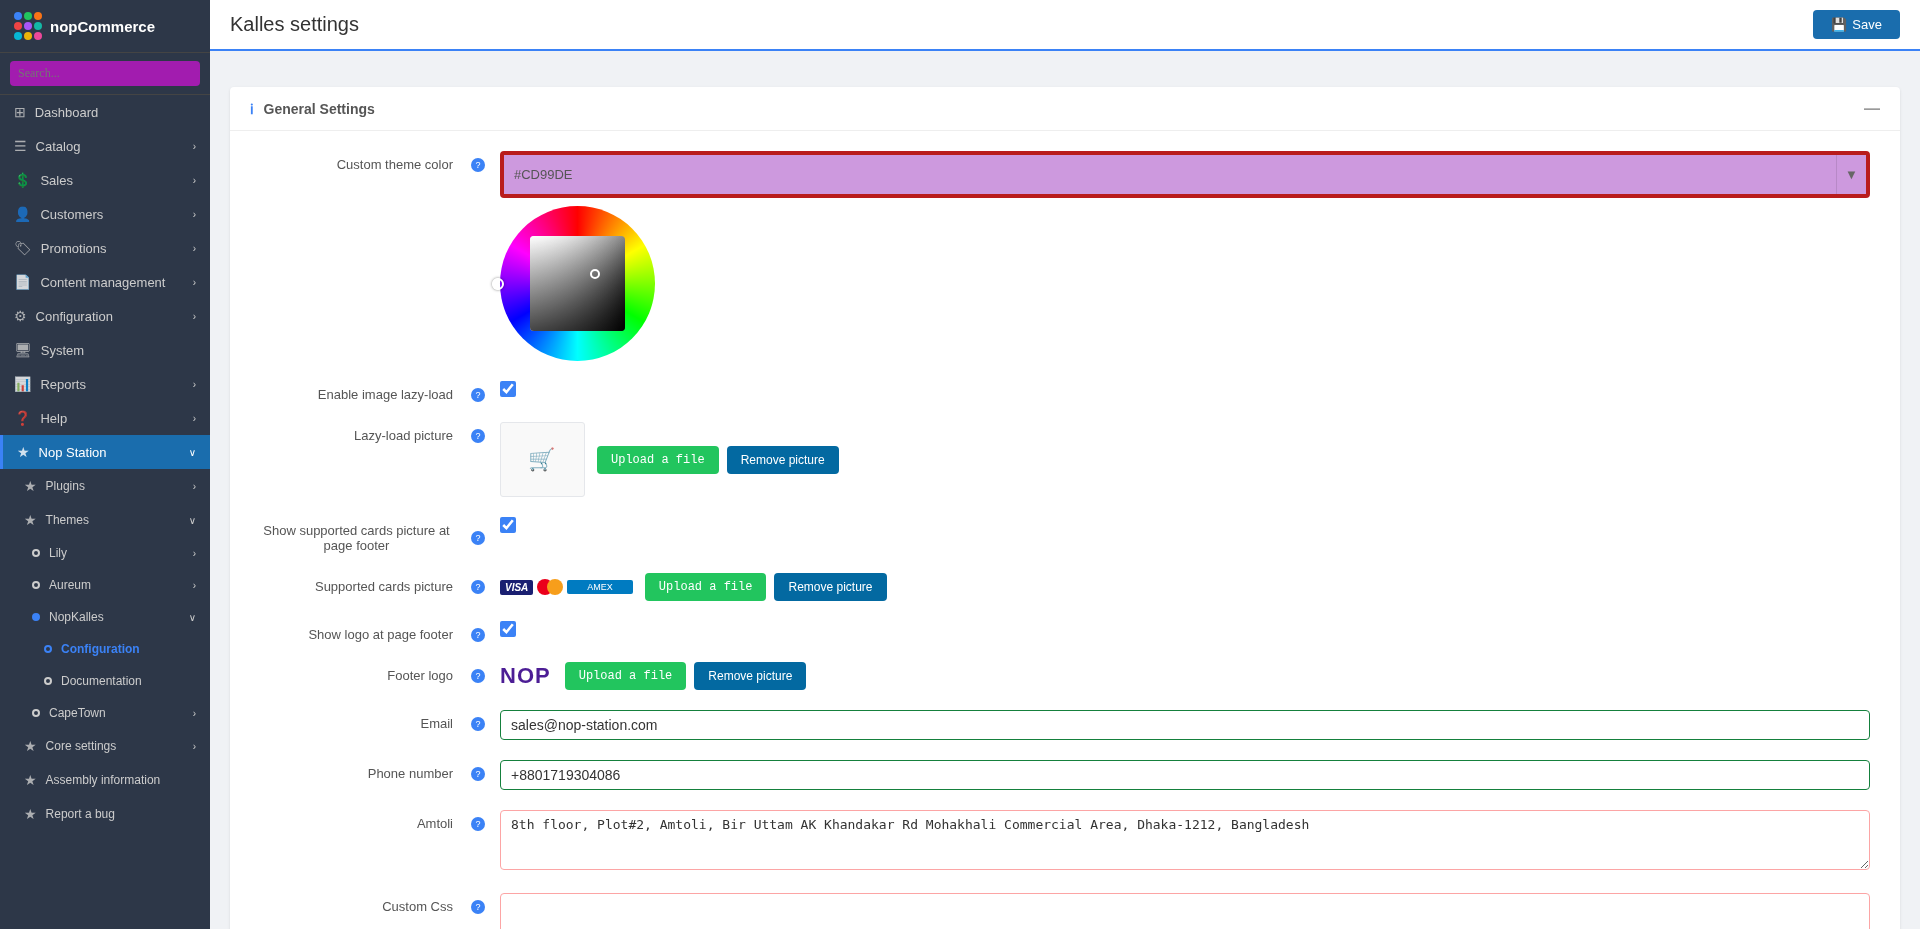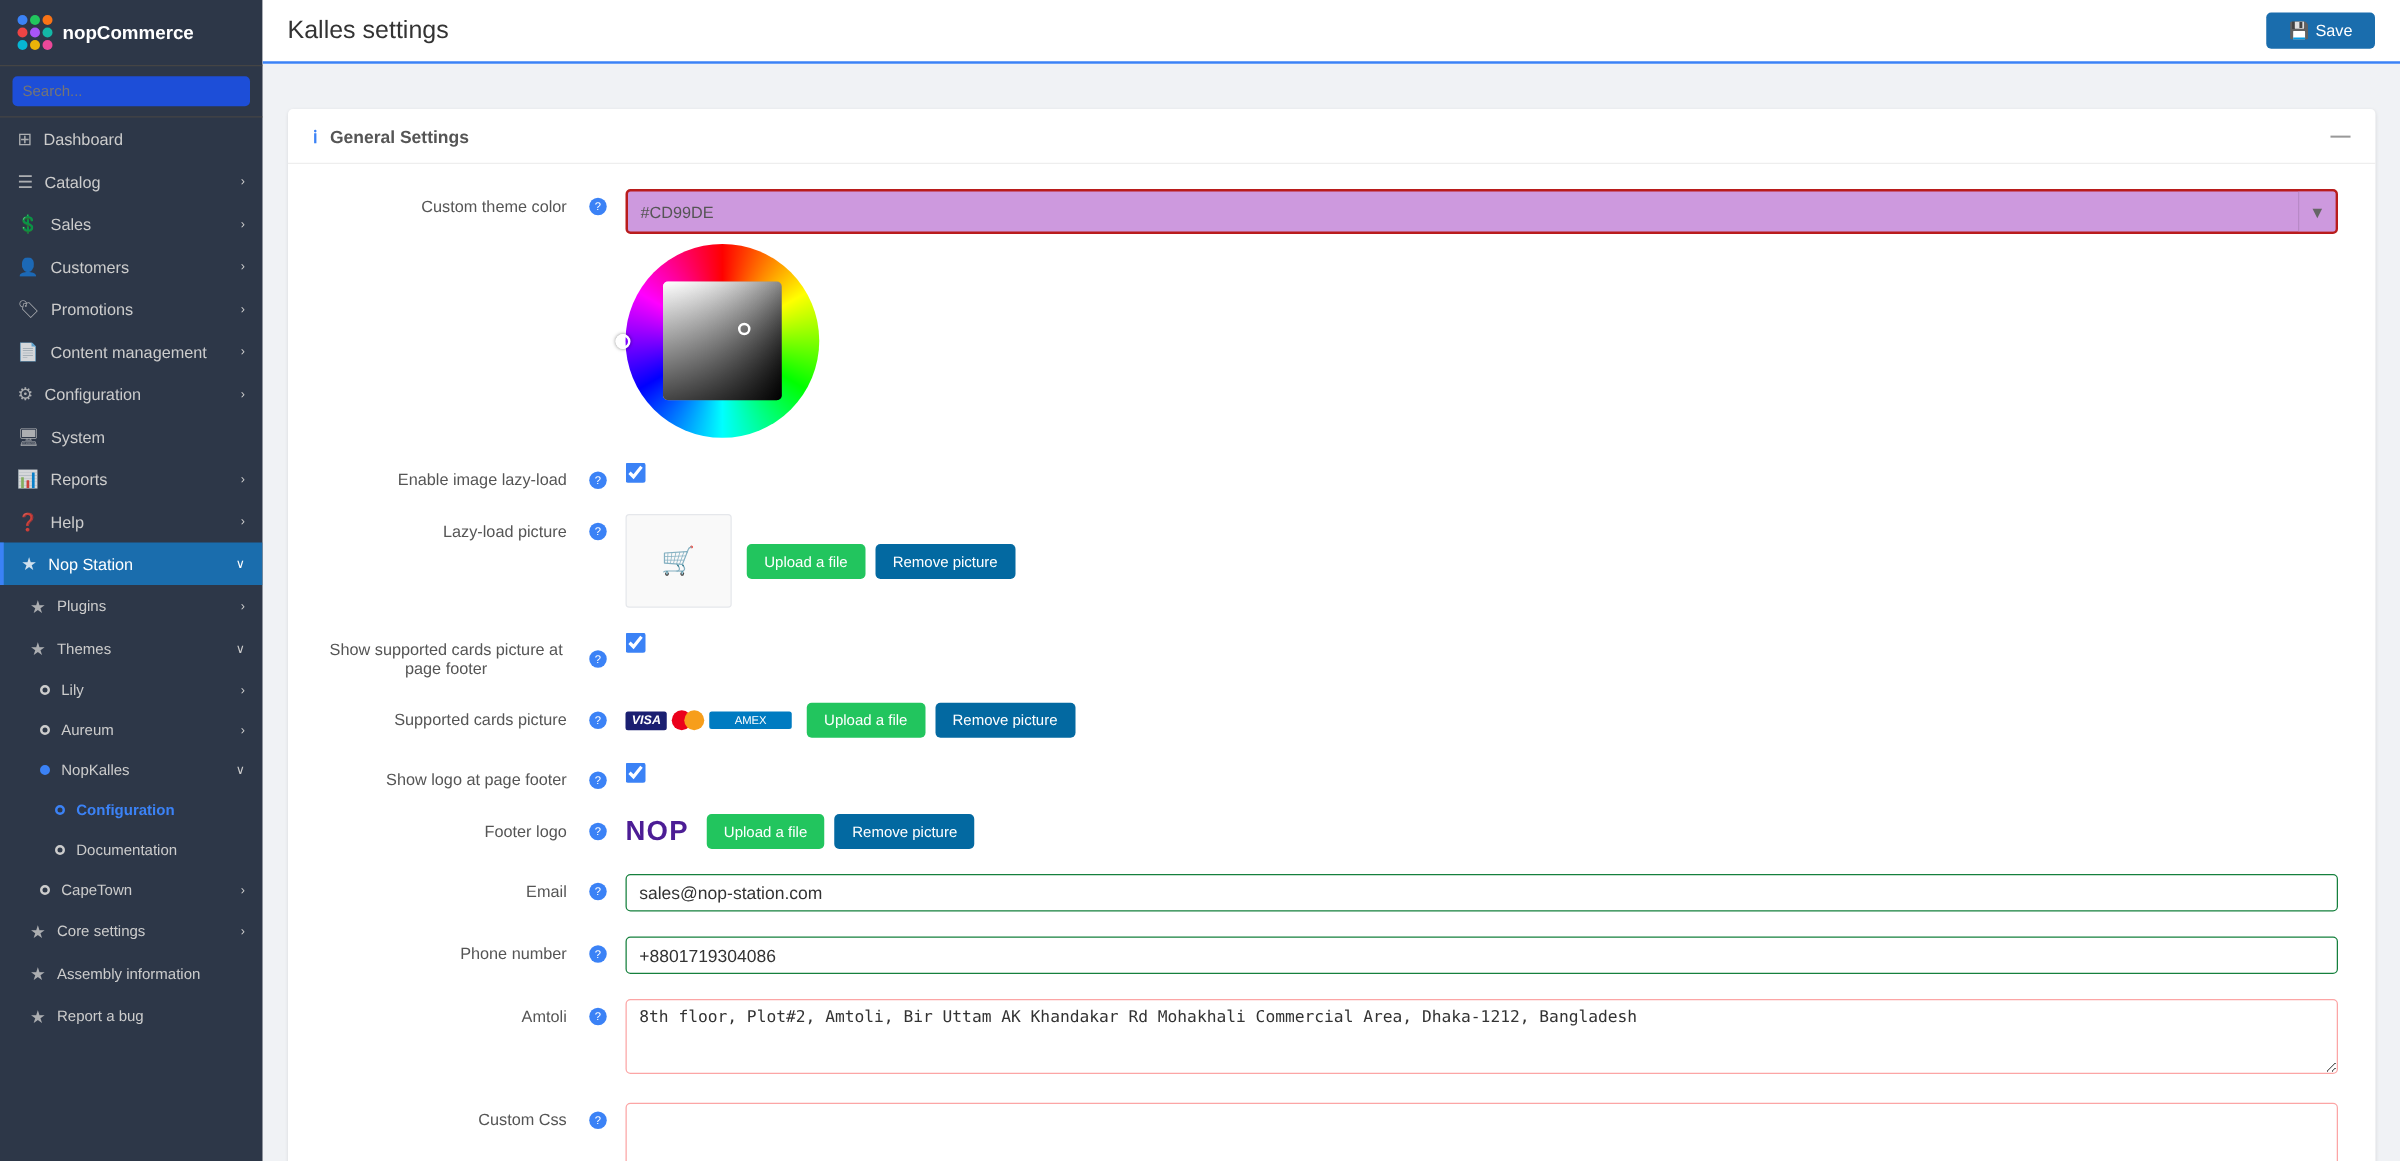--- a/index.html
+++ b/index.html
@@ -42,27 +42,28 @@
     .dot-yellow { background: #eab308; }
     .dot-pink { background: #ec4899; }
     #sidebar-logo .brand-name { color: #fff; font-size: 15px; font-weight: 600; }
 
     .sidebar-search {
       padding: 8px 10px;
       border-bottom: 1px solid #444;
     }
     .sidebar-search input {
       width: 100%;
-      background: #1d4ed8;
+      background: #a21caf;
       border: none;
       border-radius: 4px;
       padding: 5px 8px;
       color: #ccc;
       font-size: 12px;
       outline: none;
+      font-family: Liberation Serif, serif;
     }
 
     .sidebar-item {
       display: flex;
       align-items: center;
       padding: 9px 14px;
       cursor: pointer;
       color: #ccc;
       font-size: 13px;
       position: relative;
@@ -160,25 +161,25 @@
       font-size: 9px; display: inline-flex;
       align-items: center; justify-content: center;
       cursor: pointer; flex-shrink: 0;
     }
     .form-control-wrap { flex: 1; }
 
     
     .color-input-bar {
       display: flex;
       align-items: center;
-      border: 2px solid #b91c1c;
+      border: 4px solid #b91c1c;
       border-radius: 4px;
       overflow: hidden;
       width: 100%;
-      height: 36px;
+      height: 47px;
       background: #cd99de;
     }
     .color-input-bar input {
       flex: 1;
       border: none;
       background: transparent;
       padding: 4px 10px;
       font-size: 13px;
       color: #555;
       outline: none;
@@ -273,20 +274,21 @@
       color: #bbb; font-size: 22px;
     }
     .btn-group { display: flex; gap: 8px; align-items: center; }
     .btn-upload {
       background: #22c55e;
       color: #fff; border: none;
       padding: 7px 14px;
       border-radius: 4px;
       cursor: pointer;
       font-size: 12px;
+      font-family: Liberation Mono, monospace;
     }
     .btn-remove {
       background: #0369a1;
       color: #fff; border: none;
       padding: 7px 14px;
       border-radius: 4px;
       cursor: pointer;
       font-size: 12px;
     }
     .upload-row { display: flex; align-items: center; }

